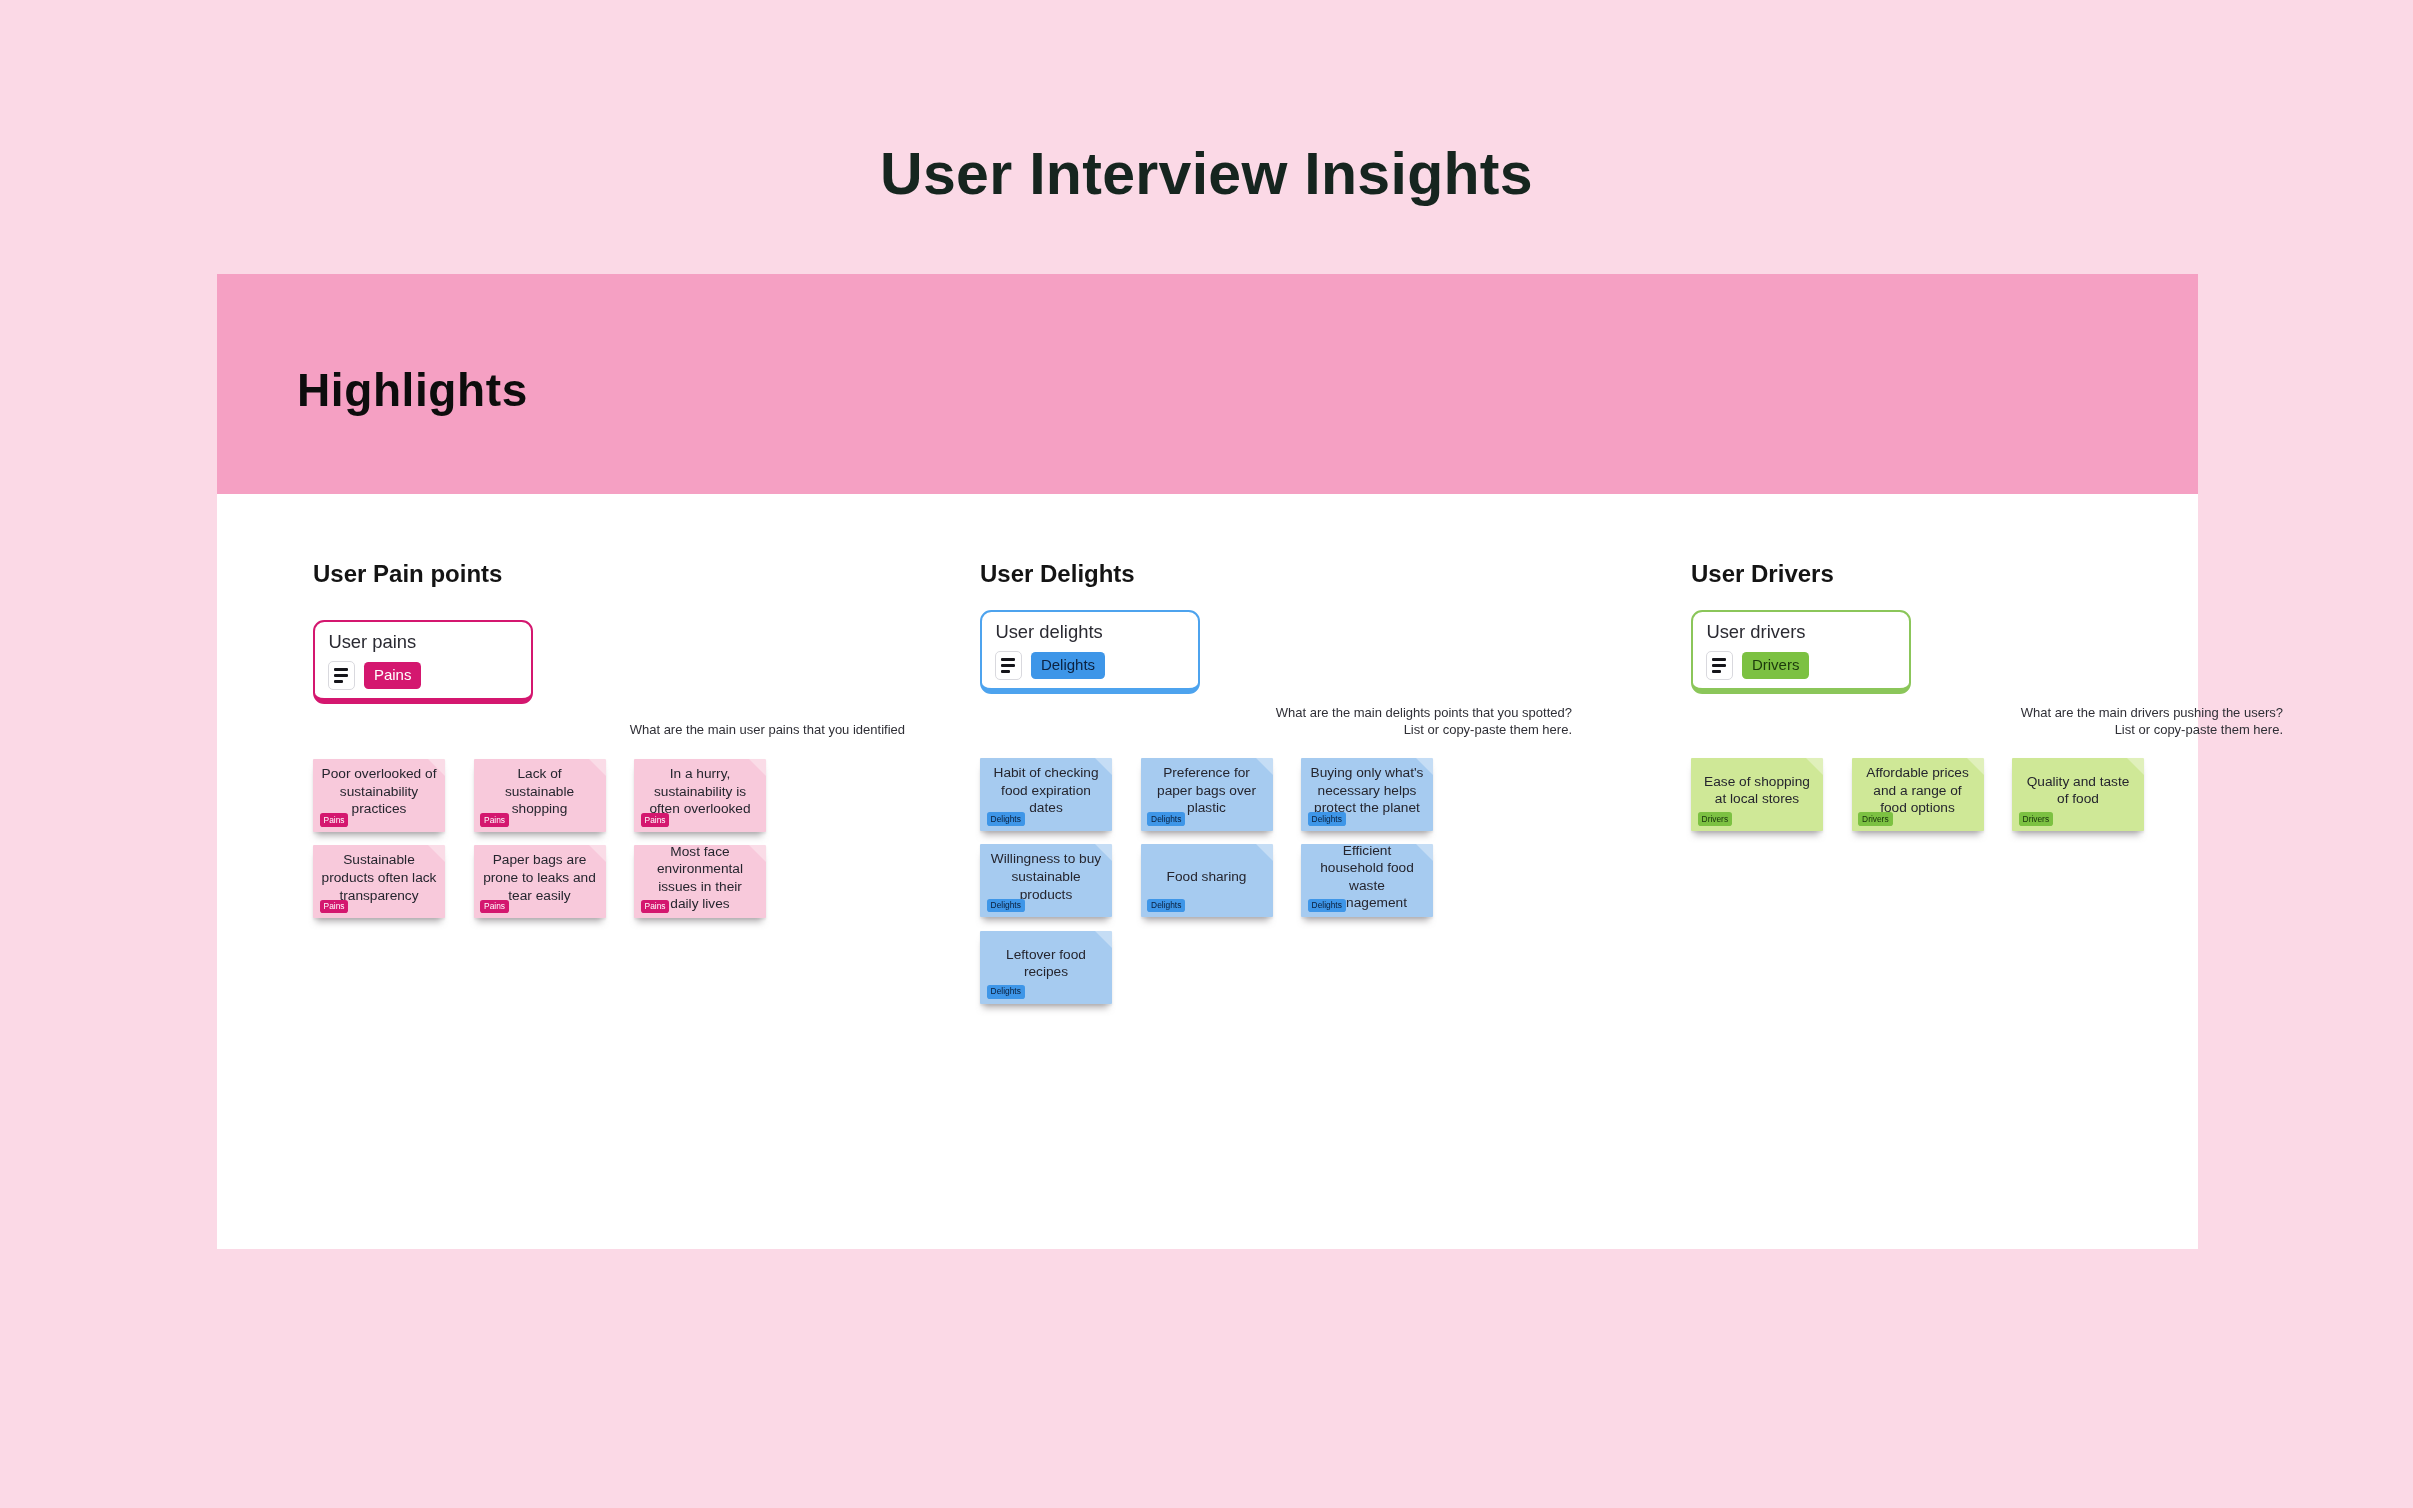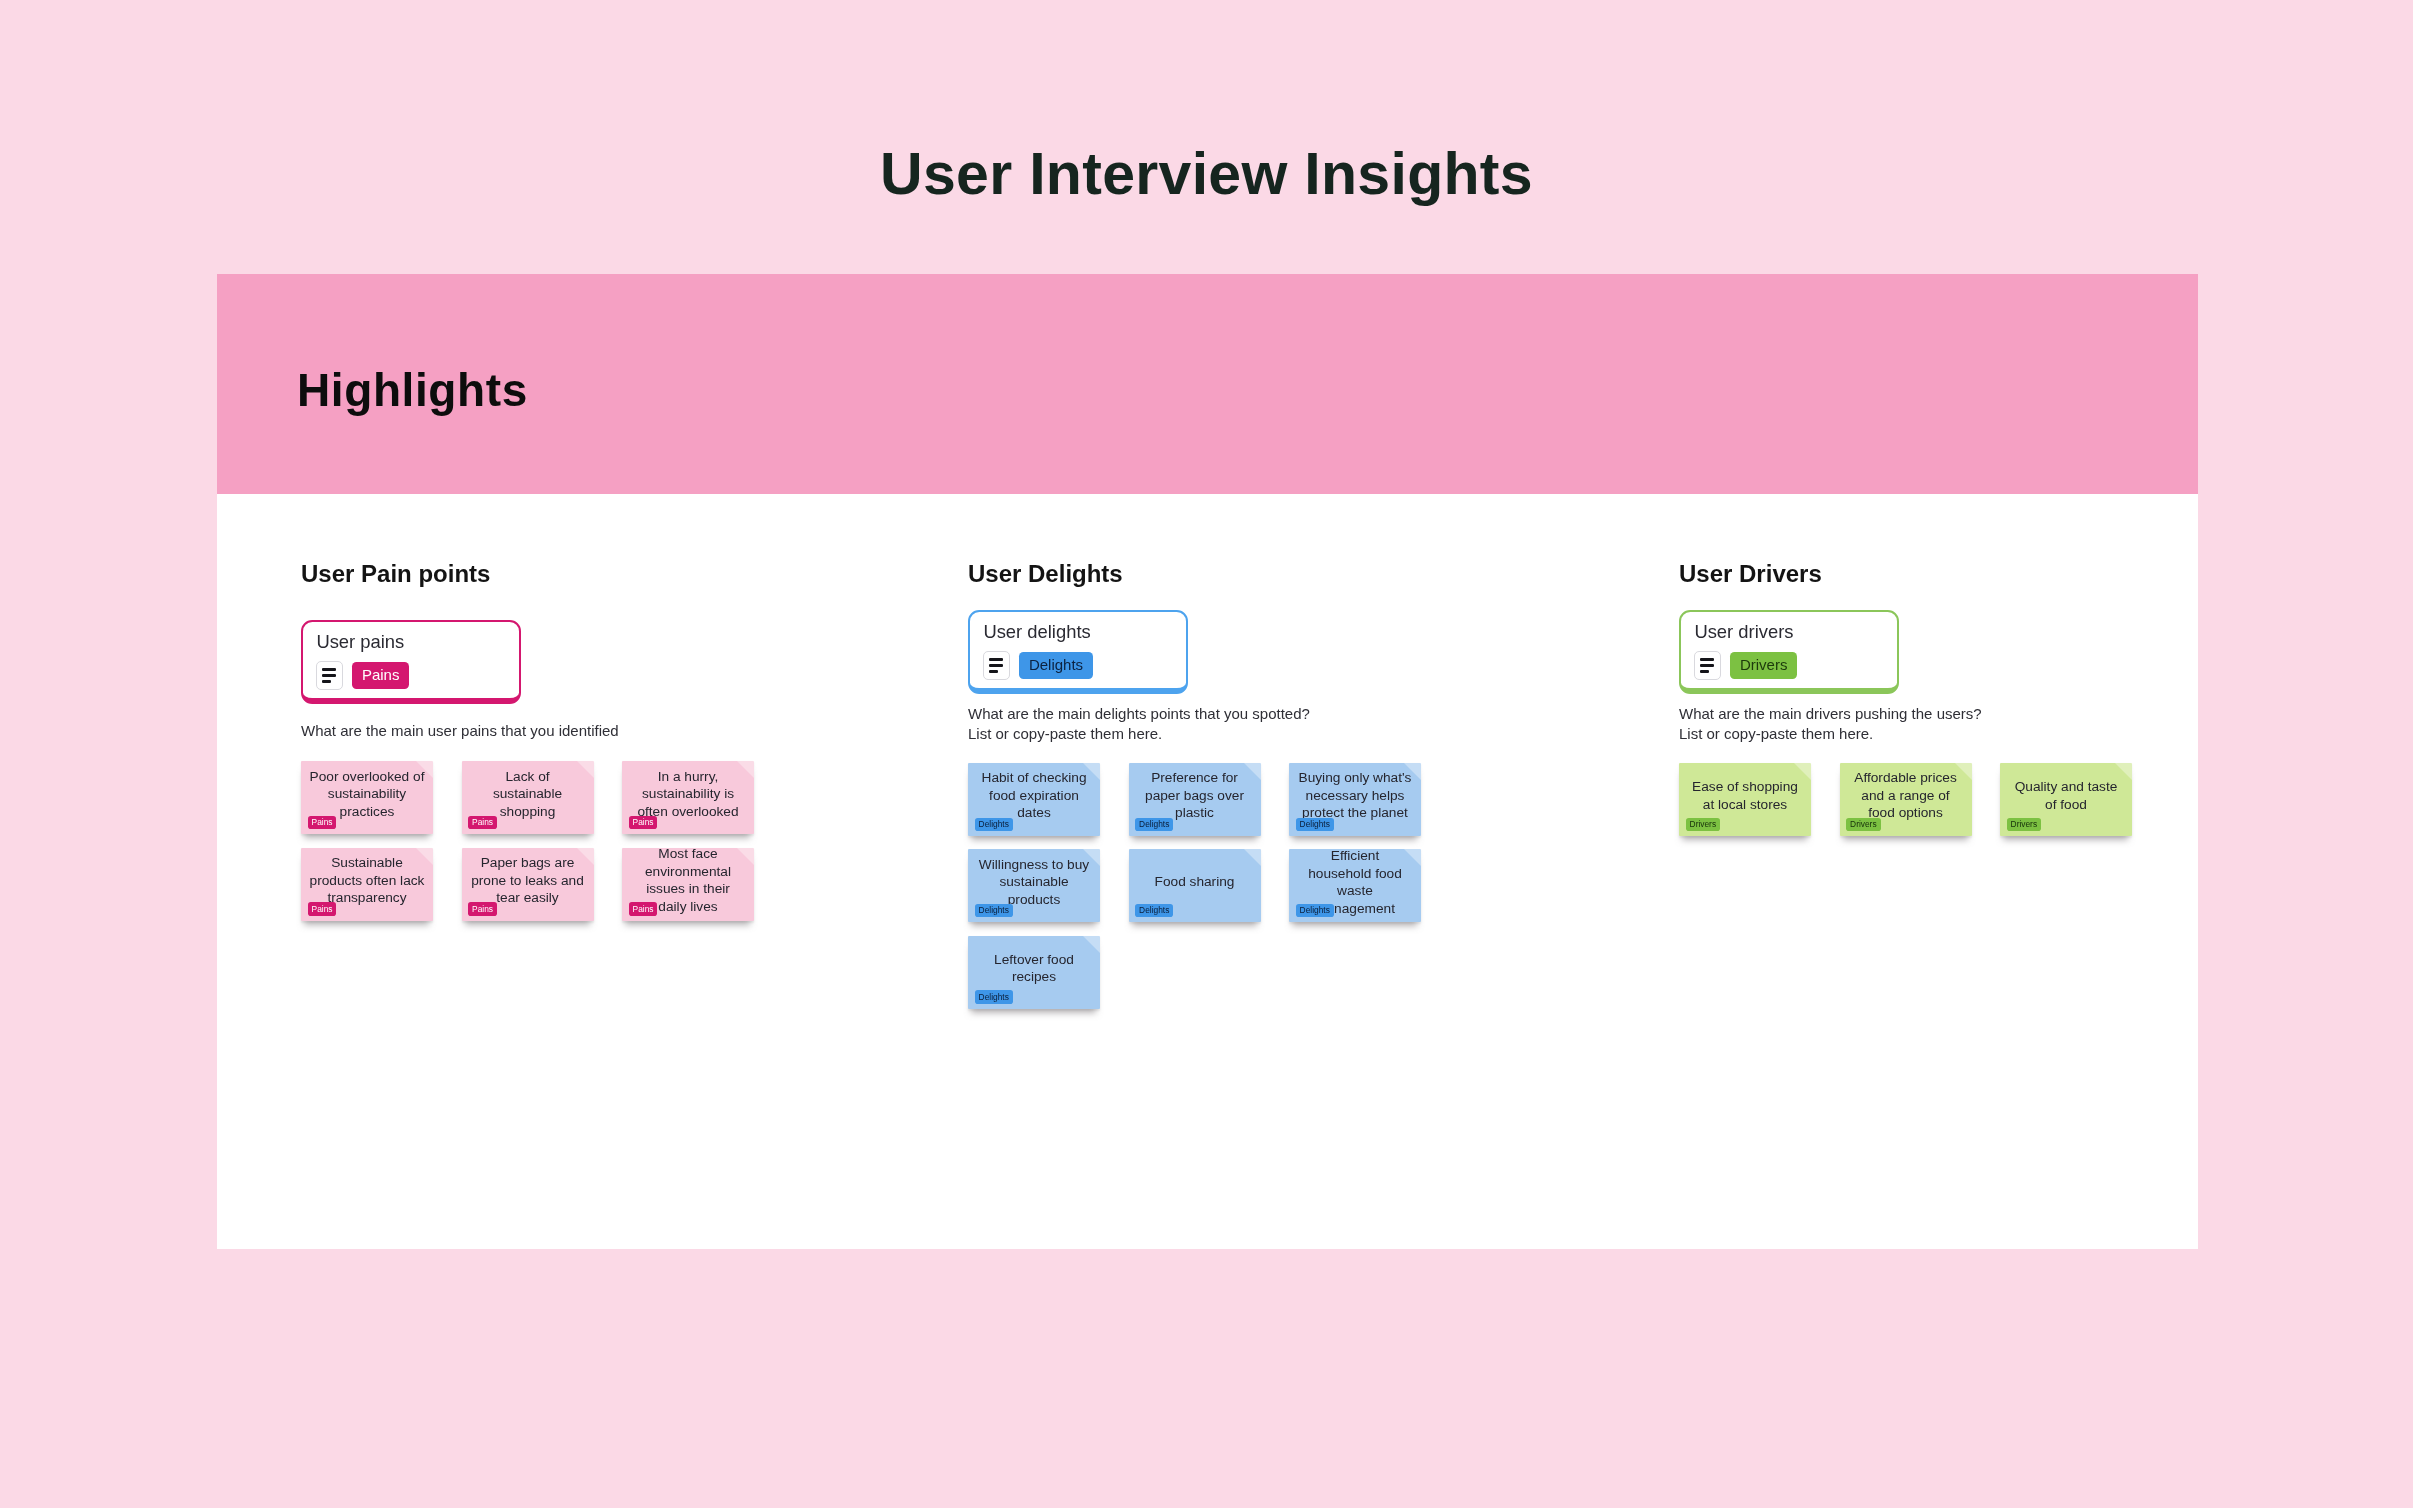--- a/index.html
+++ b/index.html
@@ -19,21 +19,21 @@
   }
   .banner-title{
     position:absolute;left:63px;top:72px;margin:17px;
     font-size:46px;font-weight:bold;color:var(--heading-ink,#0d0d0d);
     letter-spacing:0.6px;
   }
   .panel{
     position:absolute;left:217px;top:494px;width:1981px;height:755px;
     background:var(--panel-bg,#ffffff);
   }
-  .col{position:absolute;top:66px;width:592px;}
+  .col{position:absolute;top:66px;width:592px;margin-left:12px;}
   .col-pains{left:84px;}
   .col-delights{left:751px;}
   .col-drivers{left:1462px;}
   .col h3{margin:0;font-size:24px;font-weight:bold;color:#141414;}
 
   .card{
     box-sizing:border-box;width:220px;background:#fff;
     border:2.8px solid #888;border-bottom-width:6.7px;border-radius:11.2px;
     padding:9px 13.4px 7.8px;
   }
@@ -50,21 +50,21 @@
   }
   .icon-box i{display:block;height:2.8px;background:#15151a;border-radius:1.1px;}
   .icon-box i:nth-child(1){width:14px;}
   .icon-box i:nth-child(2){width:14px;}
   .icon-box i:nth-child(3){width:9px;}
   .badge{font-size:15px;padding:5px 9.5px;border-radius:4.5px;line-height:1.1;}
   .badge.pains{background:var(--pains-accent,#d4176f);color:#ffffff;}
   .badge.delights{background:var(--delights-accent,#3e96e8);color:#0c2240;}
   .badge.drivers{background:var(--drivers-accent,#7cc142);color:#1c3a0c;}
 
-  .desc{font-size:15px;color:#2f2f36;line-height:1.32;}
+  .desc{font-size:13px;color:#2f2f36;line-height:1.32;text-align:right;}
   .col-pains .desc{margin-top:17px;}
   .col-delights .desc,.col-drivers .desc{margin-top:10px;}
   .desc div{white-space:nowrap;}
 
   .notes{
     display:grid;grid-template-columns:repeat(3,132px);
     column-gap:28.5px;row-gap:13.4px;
   }
   .col-pains .notes{margin-top:21px;}
   .col-delights .notes,.col-drivers .notes{margin-top:19.6px;}

